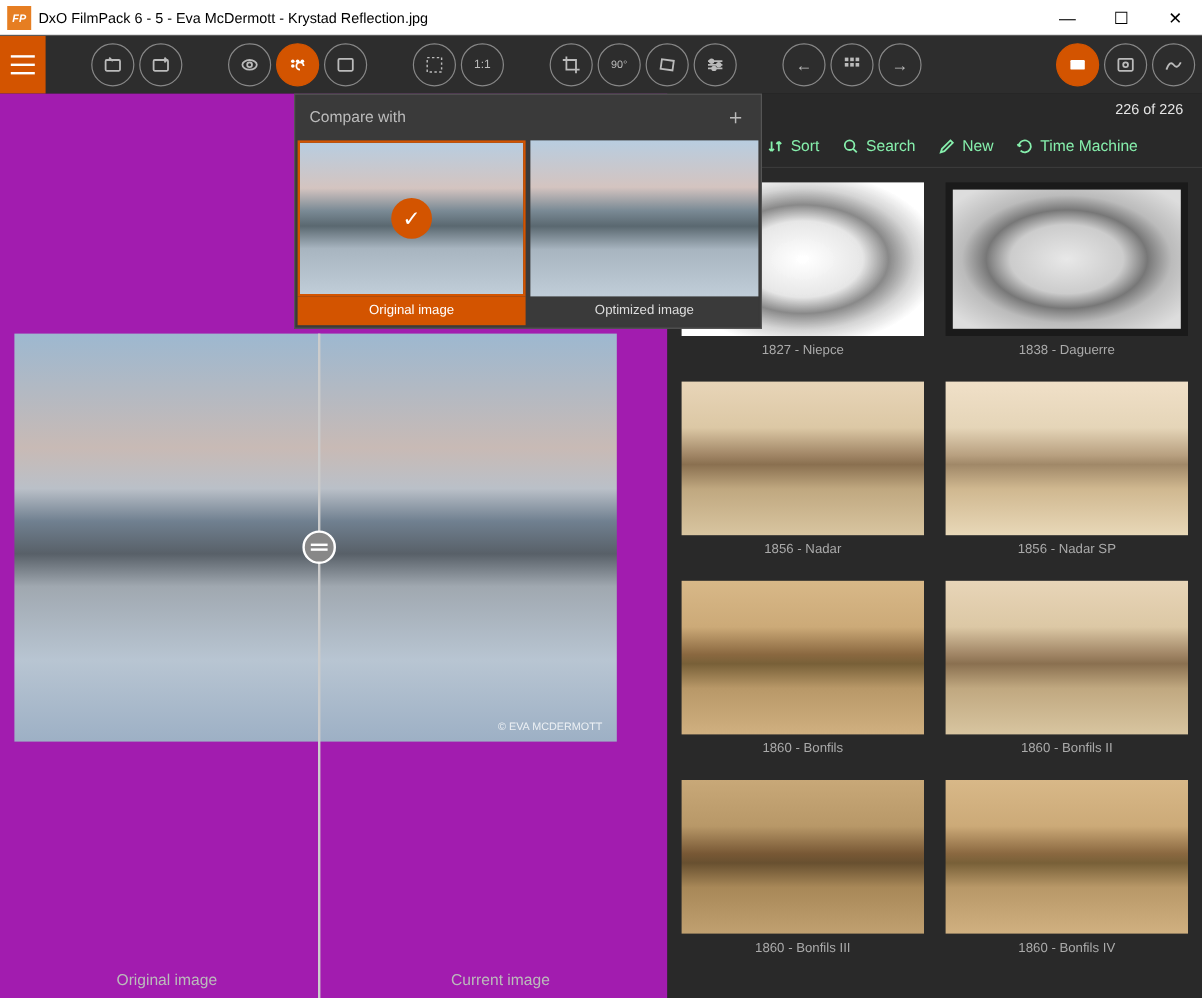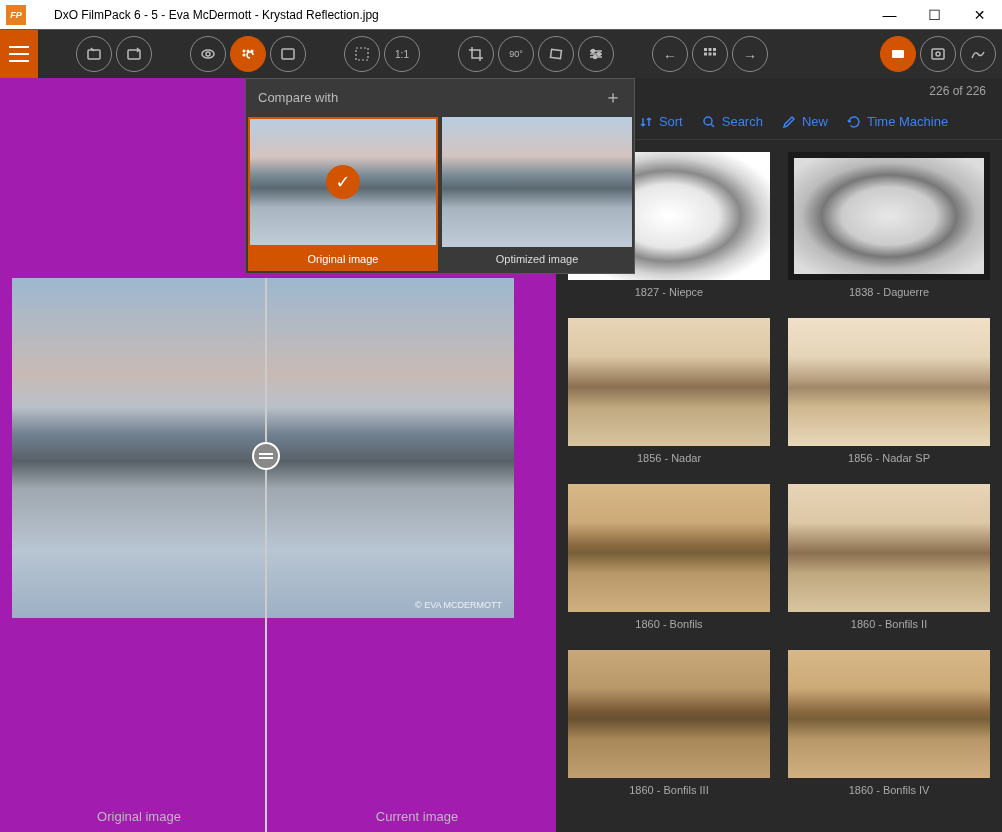--- a/index.html
+++ b/index.html
@@ -1,20 +1,20 @@
 <!DOCTYPE html>
 <html><head>
 <meta charset="utf-8">
 <style>
 * { margin:0; padding:0; box-sizing:border-box; font-family:"Segoe UI",Arial,sans-serif; }
 body { width:1002px; height:832px; background:#1a1a1a; overflow:hidden; }
 
 .titlebar { height:30px; background:#fff; display:flex; align-items:center; border-bottom:1px solid #5a5a5a; }
 .app-icon { width:20px; height:20px; margin:0 6px; background:#e67e22; display:flex; align-items:center; justify-content:center; font-size:9px; color:#fff; font-weight:bold;font-style:italic; }
-.title { font-size:12px; color:#000; flex:1;margin-left:22px; }
+.title { font-size:12px; color:#000; flex:1; }
 .win-controls { display:flex; }
 .win-btn { width:45px; height:30px; display:flex; align-items:center; justify-content:center; color:#000; font-size:14px; cursor:pointer; }
 
 .toolbar { height:48px; background:#2d2d2d; display:flex; align-items:center; padding:0 6px; gap:4px; }
 .hamburger { width:38px; height:48px; background:#d35400; display:flex; flex-direction:column; align-items:center; justify-content:center; gap:5px; cursor:pointer; margin-left:-6px; }
 .hamburger span { width:20px; height:2px; background:#fff; }
 .tool-btn { width:36px; height:36px; border:1.5px solid #888; border-radius:50%; display:flex; align-items:center; justify-content:center; cursor:pointer; color:#bbb; font-size:14px; }
 .tool-btn.active { background:#d35400; border-color:#d35400; color:#fff; }
 .tool-group { display:flex; gap:4px; }
 .tool-gap { width:30px; }
@@ -39,22 +39,22 @@
 .viewer { position:absolute; top:200px; left:12px; right:42px; height:340px; }
 .viewer-img { width:100%; height:100%; background:linear-gradient(to bottom,#9db8d0 0%,#c8bab5 28%,#bac0c8 38%,#708090 46%,#586068 54%,#a0a8b0 62%,#b8c5d2 80%,#9db0c5 100%); position:relative; overflow:hidden; }
 .watermark { position:absolute; bottom:8px; right:12px; color:#fff; font-size:9px; opacity:0.8; }
 .split-line { position:absolute; top:200px; bottom:0; left:265px; width:2px; background:#ccc; }
 .split-handle { position:absolute; top:364px; left:252px; width:28px; height:28px; background:#888; border-radius:50%; border:2px solid #fff; cursor:ew-resize; z-index:5; display:flex; flex-direction:column; align-items:center; justify-content:center; gap:2px; }
 .split-handle span { width:14px; height:2px; background:#fff; }
 .viewer-labels { position:absolute; bottom:8px; left:0; right:0; display:flex; color:#bbb; font-size:13px; font-family:monospace; }
 .vlabel-left { width:50%; text-align:center; }
 .vlabel-right { width:50%; text-align:center; }
 
-.count-bar { text-align:right; padding:6px 16px; color:#a3a3a3; font-size:12px; }
-.filter-bar { height:36px; display:flex; align-items:center; gap:18px; padding:0 14px; color:#3b82f6; font-size:13px; border-bottom:1px solid #3a3a3a; }
+.count-bar { text-align:right; padding:6px 16px; color:#e5e5e5; font-size:12px; }
+.filter-bar { height:36px; display:flex; align-items:center; gap:18px; padding:0 14px; color:#86efac; font-size:13px; border-bottom:1px solid #3a3a3a; }
 .filter-item { display:flex; align-items:center; gap:5px; cursor:pointer; }
 .filter-icon { width:16px; height:16px; display:inline-flex; align-items:center; justify-content:center; }
 
 .preset-grid { flex:1; overflow-y:auto; padding:12px; display:grid; grid-template-columns:1fr 1fr; gap:14px 18px; align-content:start; }
 .preset { cursor:pointer; }
 .preset-thumb { width:100%; height:128px; }
 .preset-label { text-align:center; padding:6px; font-size:11px; color:#aaa; }
 .bw { background:radial-gradient(ellipse at center,#f5f5f5 0%,#ddd 35%,#888 50%,#ccc 65%,#fff 85%); filter:grayscale(1) contrast(1.1); }
 .bw-framed { background:#1a1a1a; padding:6px; }
 .bw-framed-inner { width:100%; height:100%; background:radial-gradient(ellipse at center,#e8e8e8 0%,#ccc 35%,#777 50%,#bbb 65%,#ddd 90%); }

